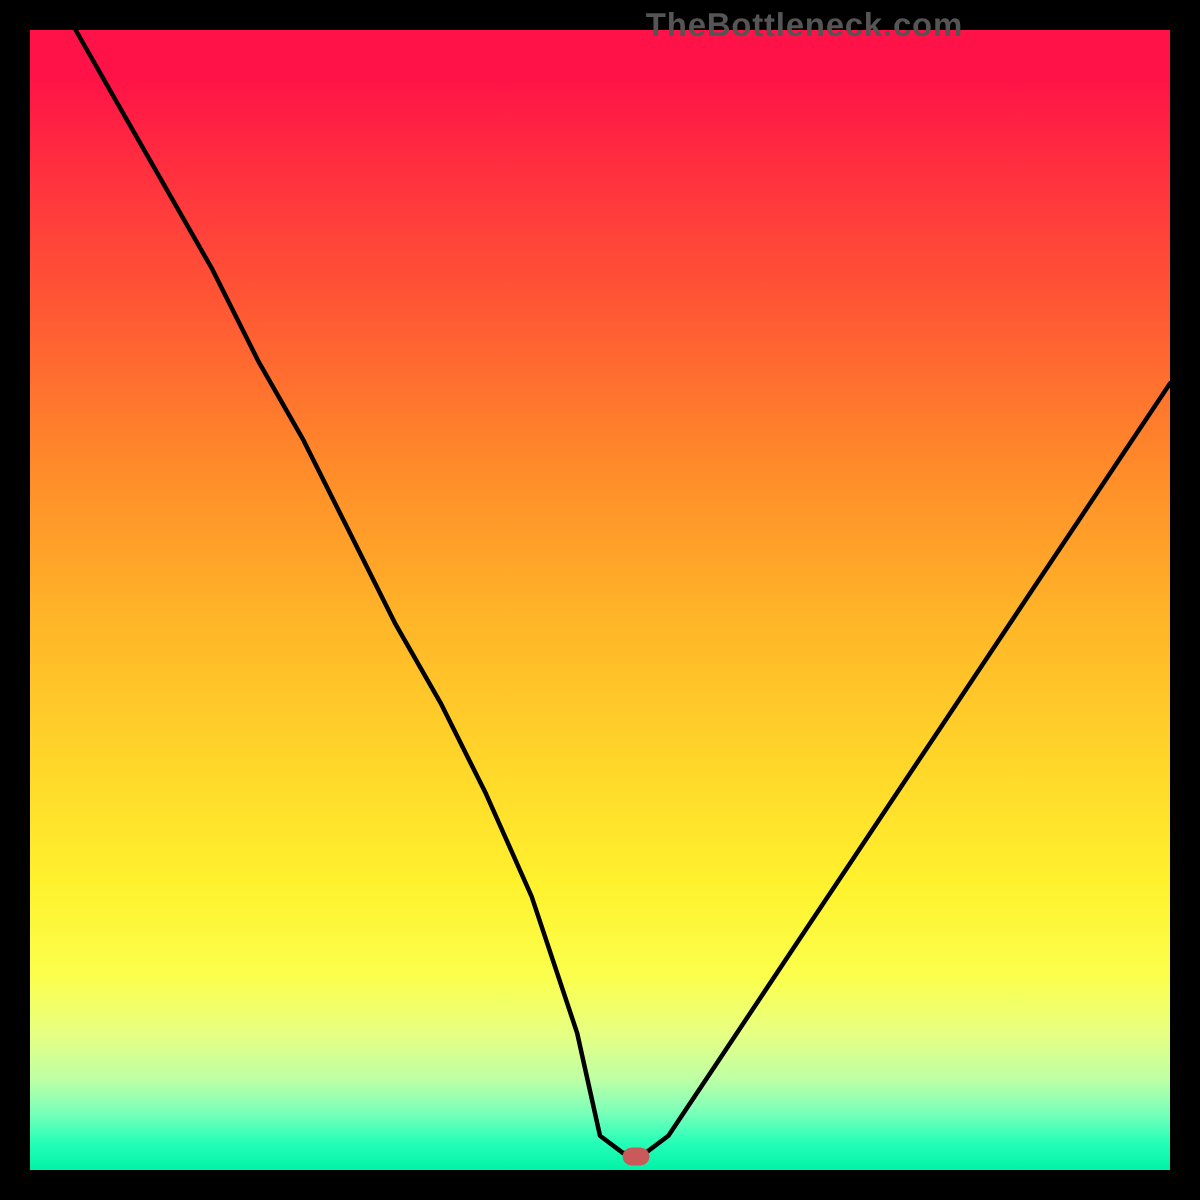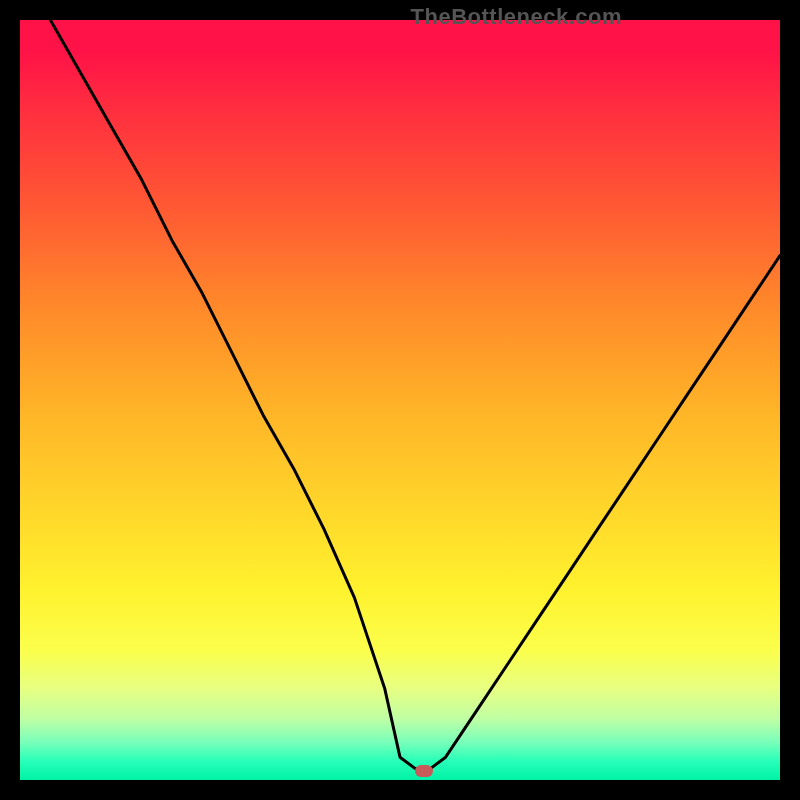--- a/index.html
+++ b/index.html
@@ -9,20 +9,21 @@
     height: 800px;
     background: #000;
     font-family: Arial, Helvetica, sans-serif;
     overflow: hidden;
   }
   .frame {
     position: relative;
     width: 632px;
     height: 800px;
     background: #000;
+    padding-left: 20px;
   }
   .watermark {
     position: absolute;
     top: 4px;
     right: 10px;
     color: #555;
     font-size: 22px;
     font-weight: bold;
     letter-spacing: 0.5px;
     z-index: 20;

